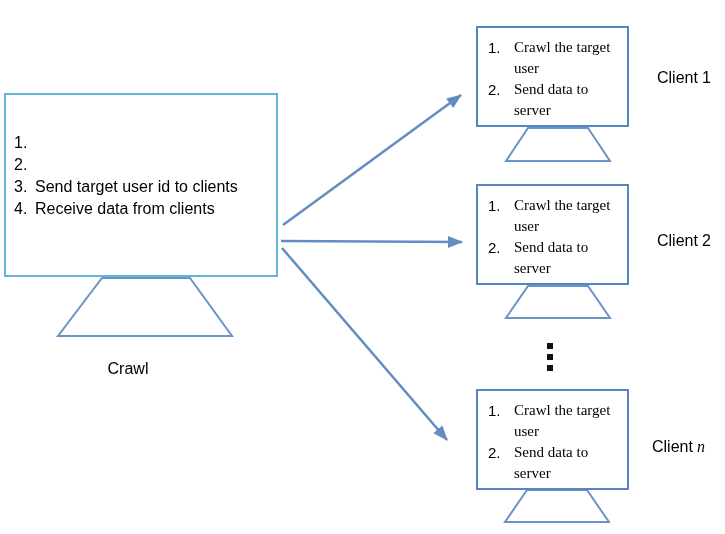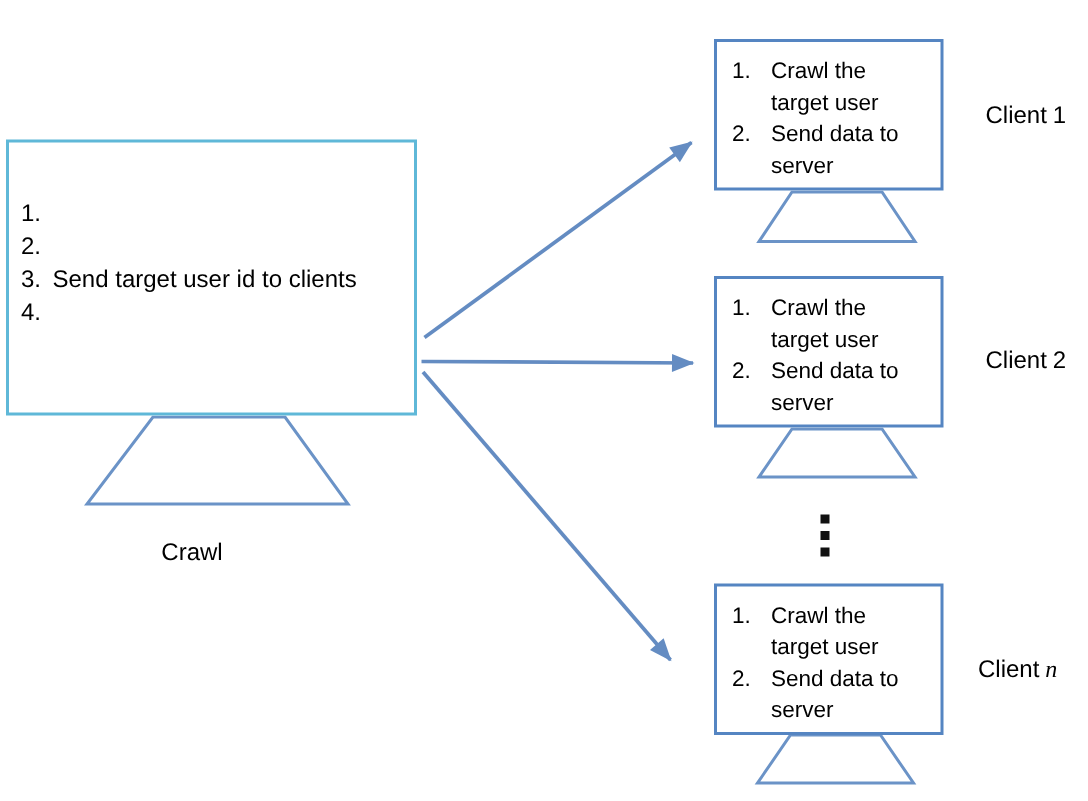--- a/index.html
+++ b/index.html
@@ -62,21 +62,21 @@
   .task-list li {
     display: flex;
     align-items: flex-start;
   }
   .server-box .task-list li { line-height: 22px; font-size: 16px; }
   .server-box .num { width: 21px; flex: 0 0 21px; }
   .server-box .txt { white-space: nowrap; }
 
   .client-box .task-list li { line-height: 21px; font-size: 15px; }
   .client-box .num { width: 26px; flex: 0 0 26px; }
-  .client-box .txt { width: 100px; }
+  .client-box .txt { width: 100px; font-family: Liberation Serif, serif; }
 
   .label {
     position: absolute;
     font-size: 16px;
     line-height: 18px;
     white-space: nowrap;
   }
   .server-label {
     left: 98px; top: 360px;
     width: 60px;
@@ -129,20 +129,21 @@
       </li>
       <li>
         <span class="num">2.</span>
       </li>
       <li>
         <span class="num">3.</span>
         <span class="txt">Send target user id to clients</span>
       </li>
       <li>
         <span class="num">4.</span>
+        <span class="txt">Receive data from clients</span>
       </li>
     </ul>
   </div>
   <div class="label server-label">Crawl</div>
 
   <div class="monitor client-box client-1">
     <ul class="task-list">
       <li>
         <span class="num">1.</span>
         <span class="txt">Crawl the target user</span>

